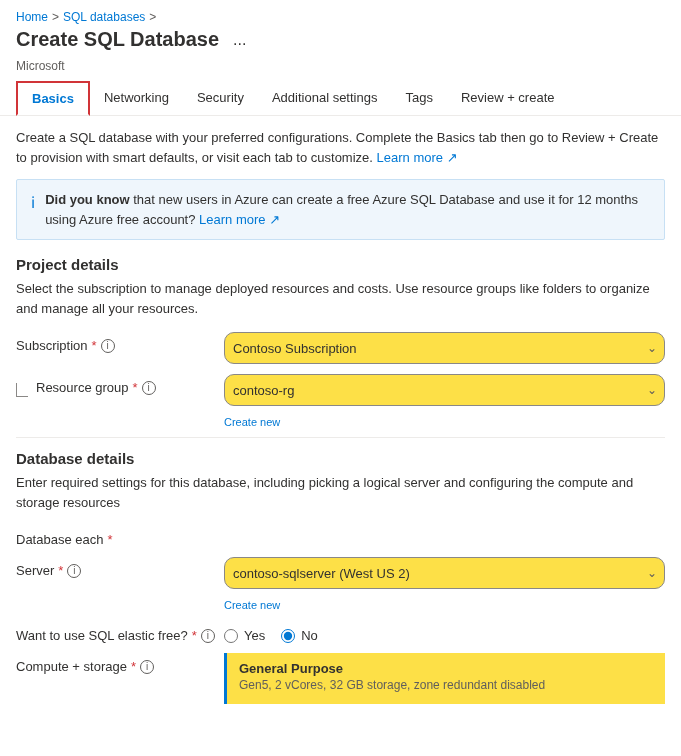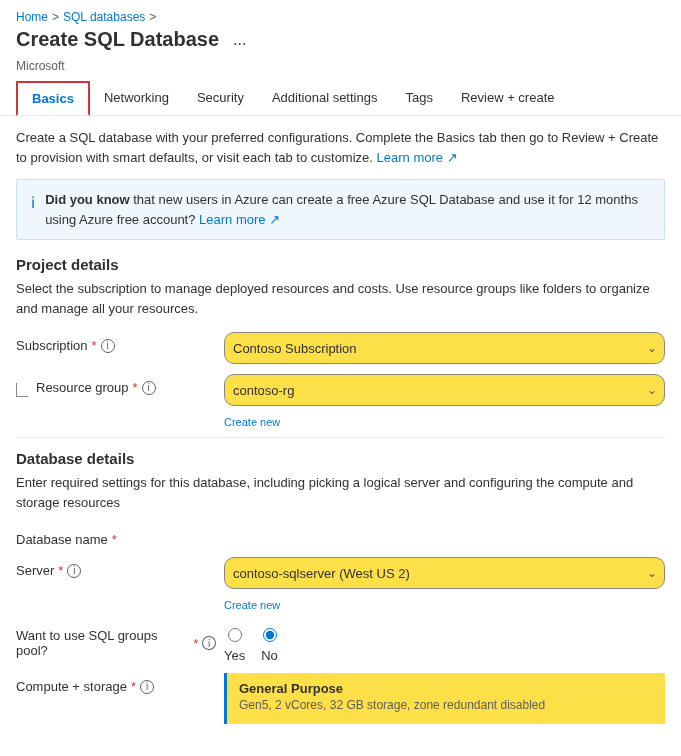--- a/index.html
+++ b/index.html
@@ -201,21 +201,20 @@
       display: flex;
       gap: 16px;
       padding-top: 6px;
     }
     .radio-label {
       display: flex;
       align-items: center;
       gap: 6px;
       cursor: pointer;
       font-size: 13px;
-      flex-direction: column;
     }
     .radio-label input[type="radio"] {
       accent-color: #0078d4;
       width: 14px;
       height: 14px;
     }
     .compute-box {
       border-left: 3px solid #0078d4;
       padding: 8px 12px;
       background: #fde047;
@@ -320,21 +319,21 @@
   </div>
 
   <hr class="divider">
 
   <div>
     <div class="section-title">Database details</div>
     <p class="section-desc">Enter required settings for this database, including picking a logical server and configuring the compute and storage resources</p>
 
     <div class="form-row">
       <div class="form-label">
-        <span>Database name</span>
+        <span>Database each</span>
         <span class="required">*</span>
       </div>
     </div>
 
     <div class="form-row">
       <div class="form-label">
         <span>Server</span>
         <span class="required">*</span>
         <span class="info-circle">i</span>
       </div>
@@ -344,21 +343,21 @@
             <option>contoso-sqlserver (West US 2)</option>
           </select>
           <span class="chevron">⌄</span>
         </div>
         <a class="create-new-link">Create new</a>
       </div>
     </div>
 
     <div class="form-row">
       <div class="form-label">
-        <span>Want to use SQL groups pool?</span>
+        <span>Want to use SQL elastic free?</span>
         <span class="required">*</span>
         <span class="info-circle">i</span>
       </div>
       <div class="form-control-wrap">
         <div class="radio-group">
           <label class="radio-label">
             <input type="radio" name="elastic_pool" value="yes" style="">
             <span>Yes</span>
           </label>
           <label class="radio-label">

